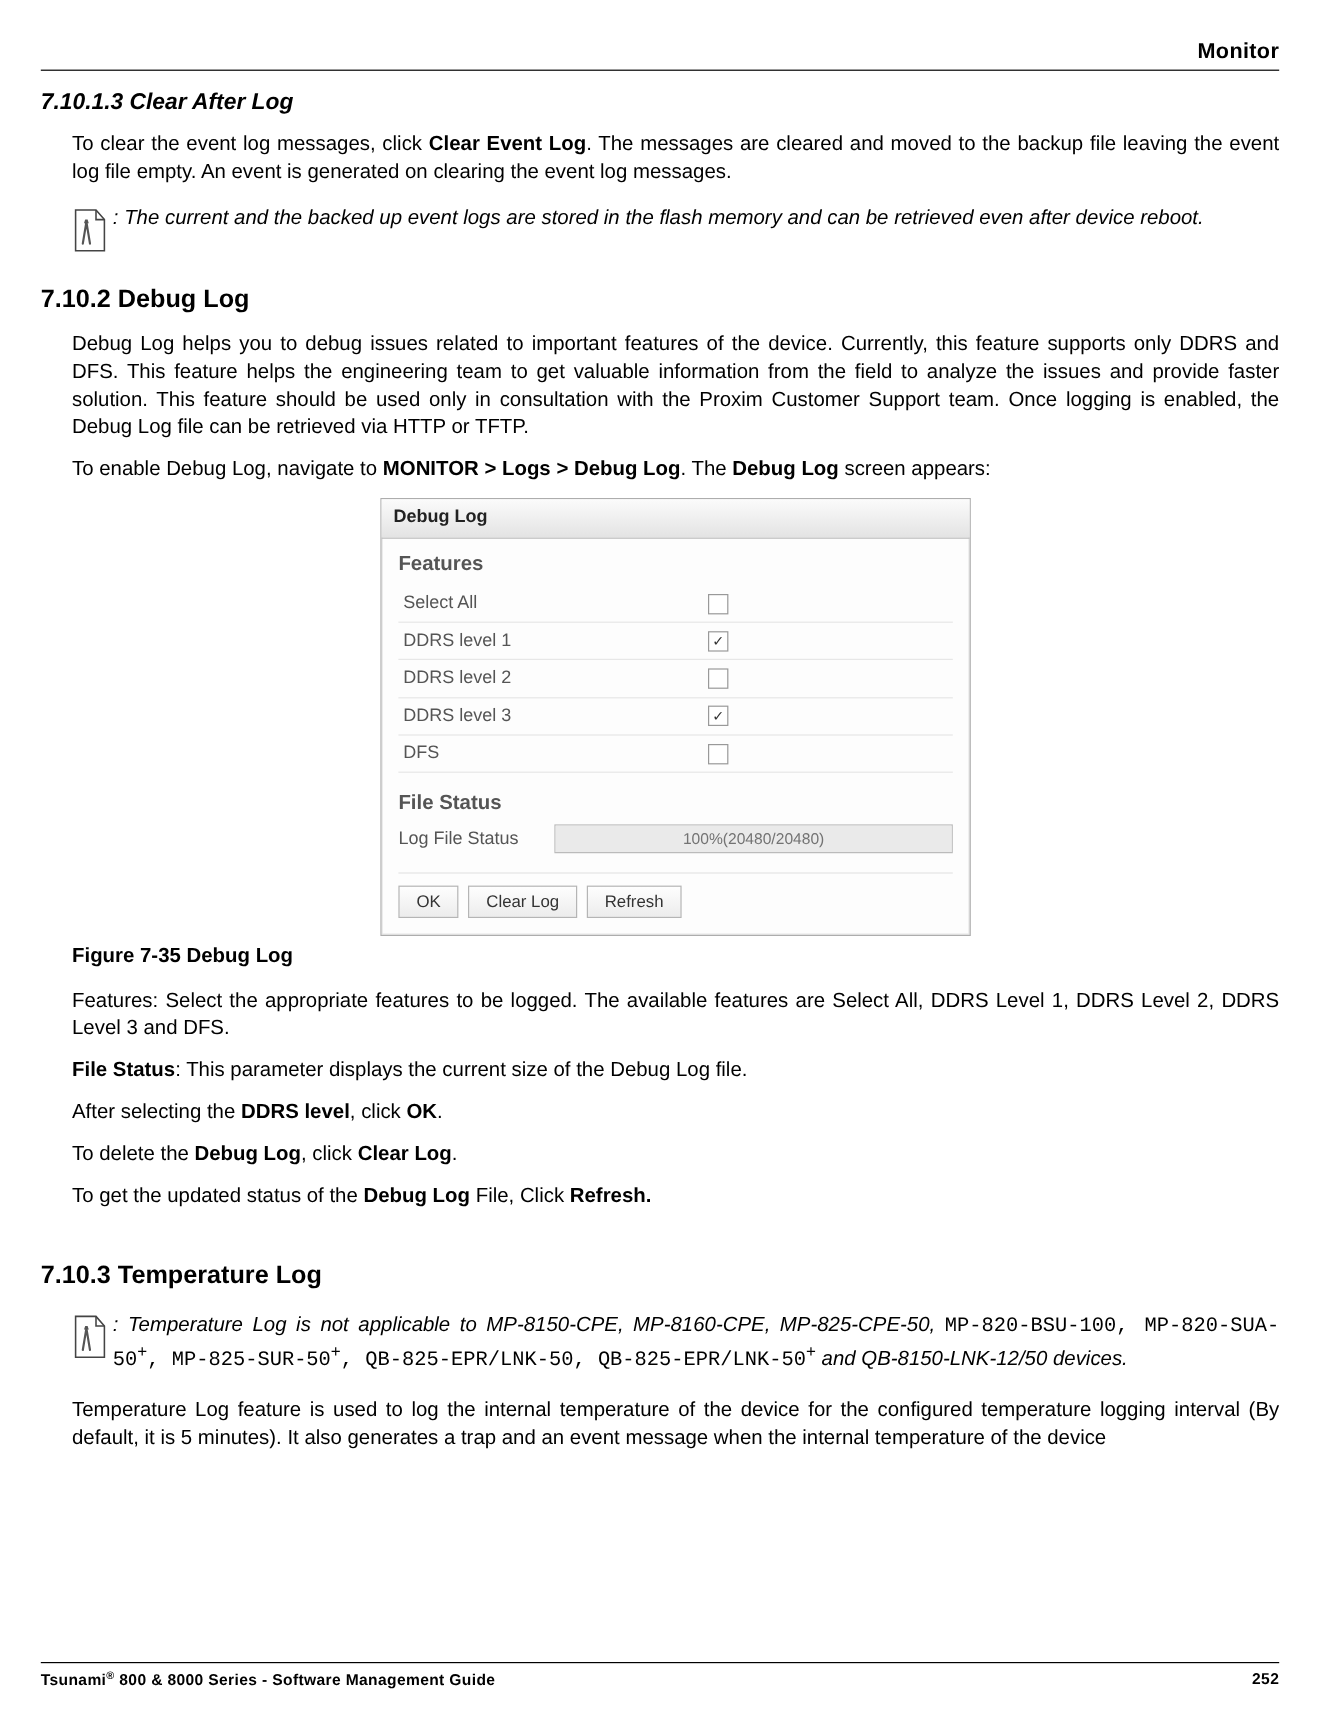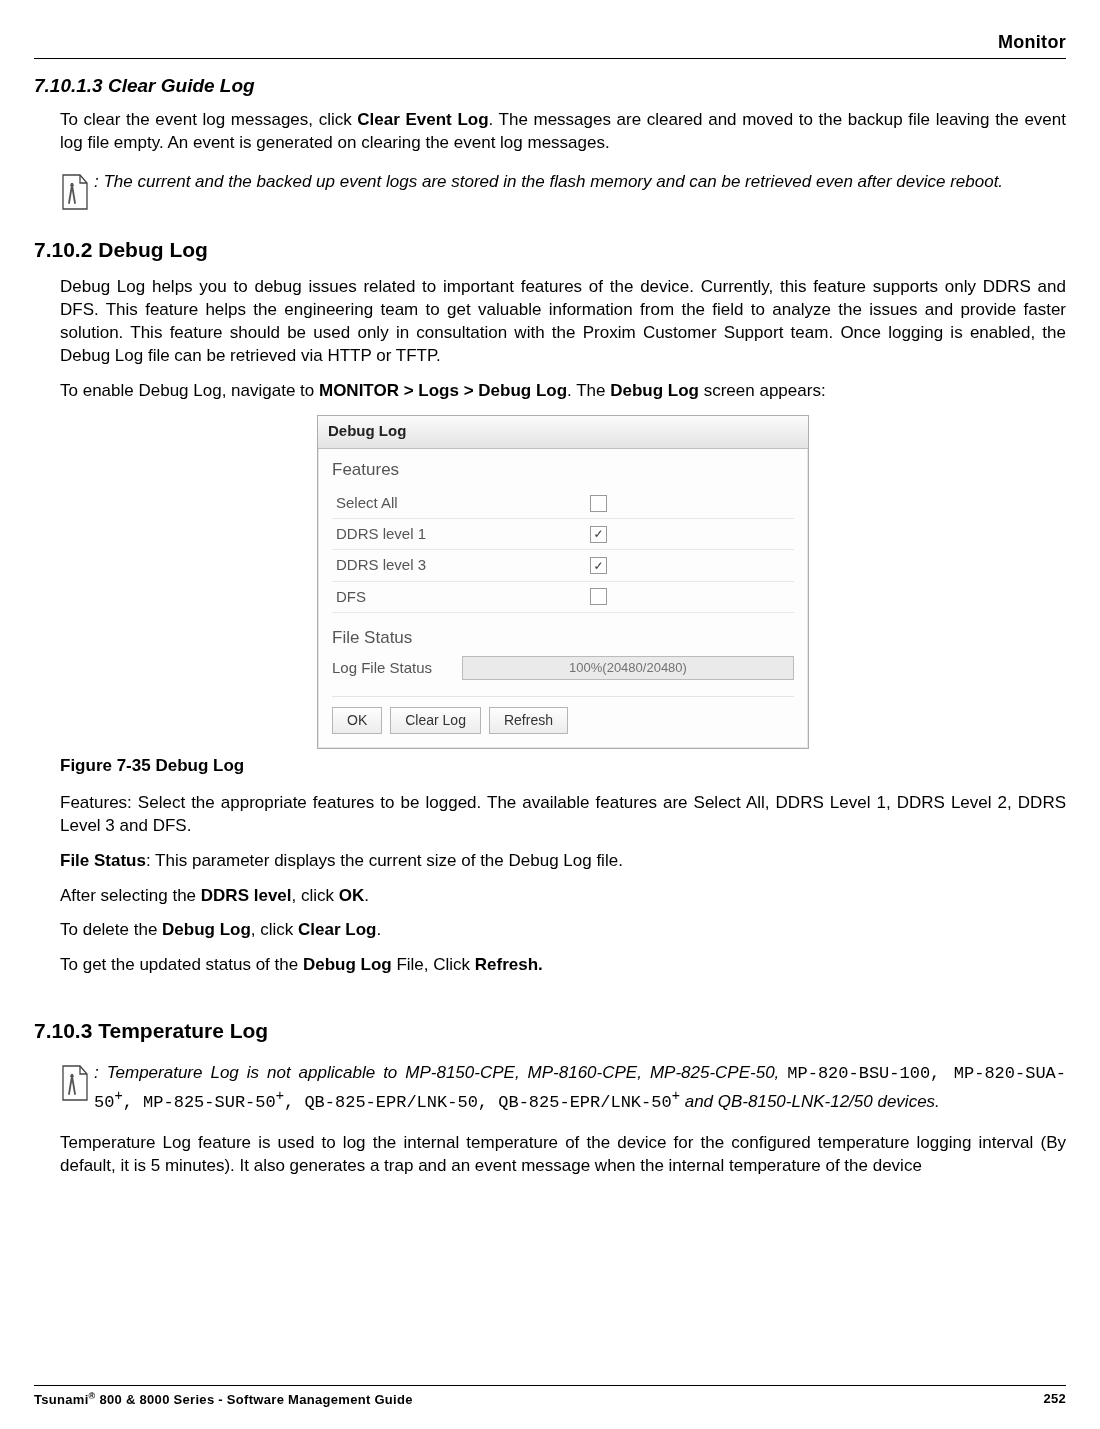--- a/index.html
+++ b/index.html
@@ -100,21 +100,21 @@
     font-size: 15px;
     padding: 5px 10px 7px 10px;
     color: #222;
     font-family: Arial, sans-serif;
   }
   .ui-inner {
     padding: 8px 14px 14px 14px;
     font-family: "Segoe UI", Arial, sans-serif;
   }
   .ui-section-title {
-    font-weight: 400;
+    font-weight: 700;
     color: #555;
     font-size: 17px;
     margin: 2px 0 6px 0;
   }
   .ui-row {
     display: flex;
     align-items: center;
     border-bottom: 1px solid #e7e7e7;
     padding: 5px 4px;
     font-size: 15px;
@@ -200,21 +200,21 @@
   .spacer-lg { height: 28px; }
 </style>
 </head>
 <body>
 
 <div class="page">
 
   <div class="top-header">Monitor</div>
   <hr class="top-rule">
 
-  <div class="sec-h4">7.10.1.3 Clear Guide Log</div>
+  <div class="sec-h4">7.10.1.3 Clear After Log</div>
   <div class="body-block">
     <p>
       <span>To clear the event log messages, click </span><span class="bold">Clear Event Log</span><span>. The messages are cleared and moved to the backup file leaving the event log file empty. An event is generated on clearing the event log messages.</span>
     </p>
 
     <div class="note-row">
       <div class="note-icon">
         <svg width="30" height="38" viewBox="0 0 30 38">
           <path d="M3 2 H20 L27 10 V36 H3 Z" fill="#fff" stroke="#444" stroke-width="1.3"></path>
           <path d="M20 2 V10 H27" fill="none" stroke="#444" stroke-width="1.3"></path>
@@ -242,20 +242,26 @@
           <div class="ui-row">
             <div class="lbl">Select All</div>
             <div class="cb">
                 <span class="cbx"></span>
               </div>
           </div>
           <div class="ui-row">
             <div class="lbl">DDRS level 1</div>
             <div class="cb">
                 <span class="cbx">✓</span>
+              </div>
+          </div>
+          <div class="ui-row">
+            <div class="lbl">DDRS level 2</div>
+            <div class="cb">
+                <span class="cbx"></span>
               </div>
           </div>
           <div class="ui-row">
             <div class="lbl">DDRS level 3</div>
             <div class="cb">
                 <span class="cbx">✓</span>
               </div>
           </div>
           <div class="ui-row">
             <div class="lbl">DFS</div>

